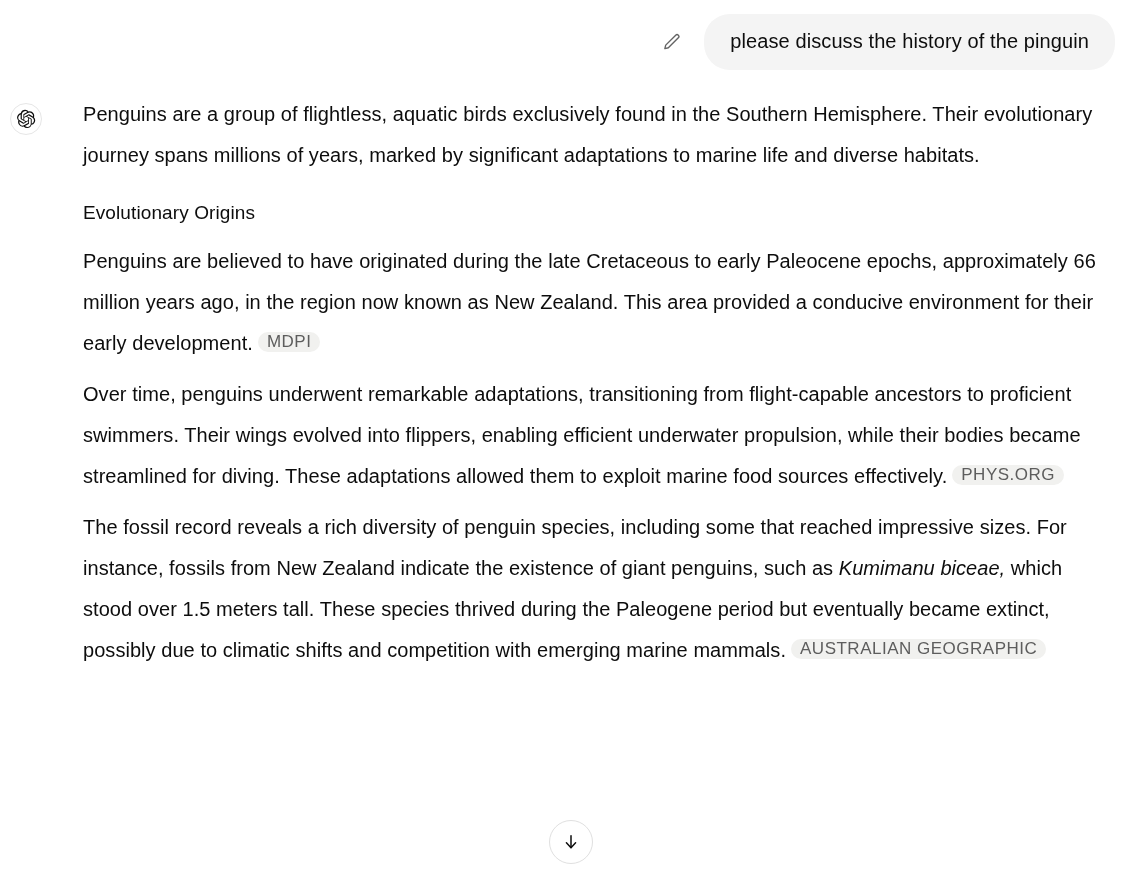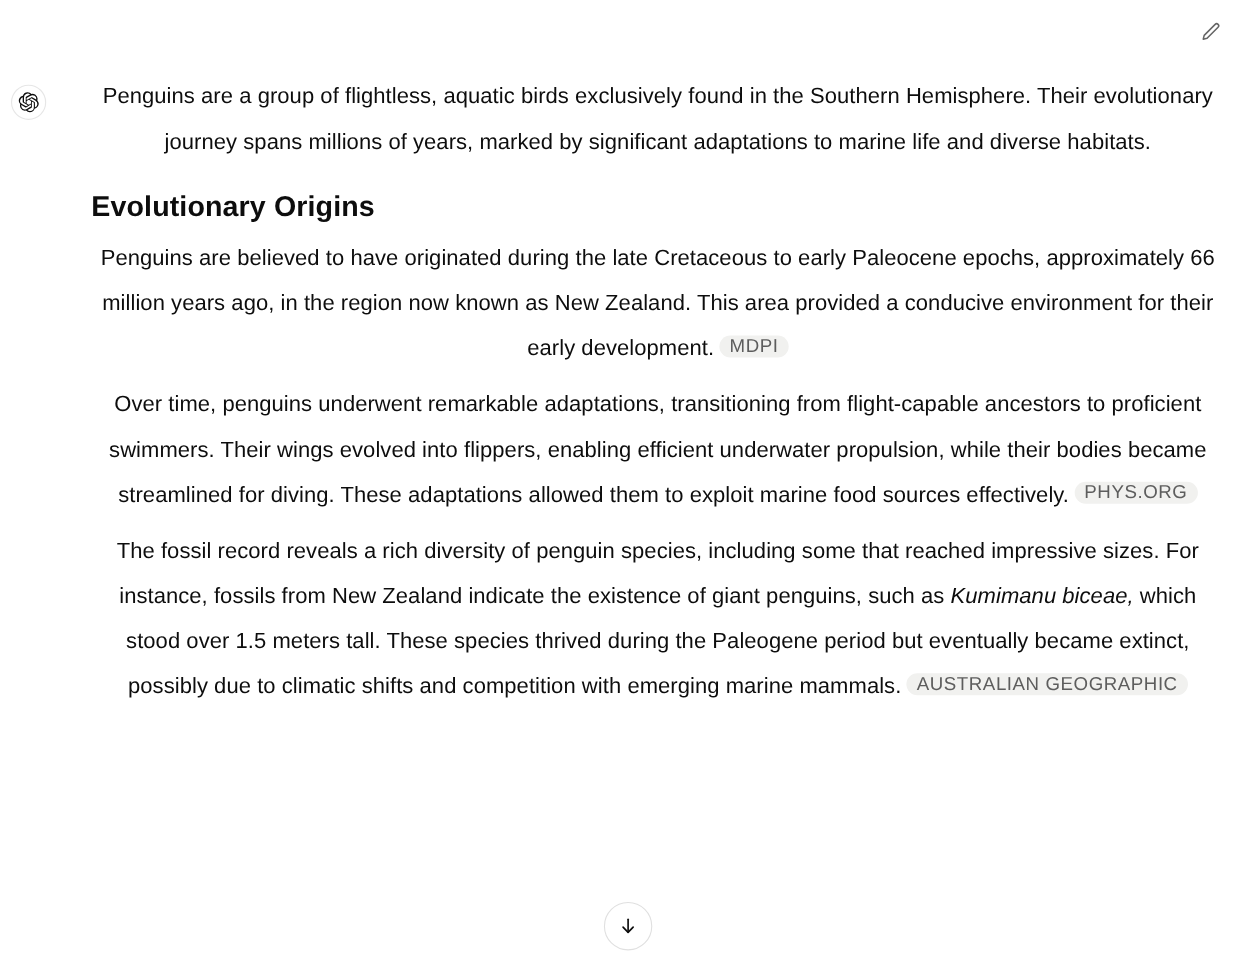--- a/index.html
+++ b/index.html
@@ -83,27 +83,26 @@
   .assistant-body {
     margin-left: 41px;
     width: 1030px;
     font-size: 20px;
     line-height: 41px;
     color: #0d0d0d;
     letter-spacing: .05px;
   }
   .assistant-body p {
     margin: 0 0 10px 0;
-    text-align: center;
   }
   .assistant-body h3 {
     margin: 19px 0 10px 0;
-    font-size: 26px;
+    font-size: 19px;
     line-height: 36px;
-    font-weight: bold;
+    font-weight: normal;
     letter-spacing: .1px;
   }
   .assistant-body em { font-style: italic; }
 
   
   .cite {
     display: inline-block;
     background: #f1f1ef;
     border-radius: 11px;
     padding: 3px 9px 4px 9px;
@@ -140,20 +139,23 @@
 <body>
 
 <div class="conversation">
 
   <div class="user-turn">
     <button class="edit-button" aria-label="edit">
       <svg width="21" height="21" viewBox="0 0 24 24" fill="none" stroke="#4a4a4a" stroke-width="1.6" stroke-linecap="round" stroke-linejoin="round">
         <path d="M16.8 3.6a2.1 2.1 0 0 1 3 3L8.4 18l-4 1 1-4z"></path>
       </svg>
     </button>
+    <div class="user-bubble">
+      <span>please discuss the history of the pinguin</span>
+    </div>
   </div>
 
   <div class="assistant-turn">
 
     <div class="avatar">
       <svg width="20" height="20" viewBox="0 0 24 24" fill="#0d0d0d">
         <path d="M21.55 10.0a5.42 5.42 0 0 0-.47-4.46 5.5 5.5 0 0 0-5.92-2.64A5.48 5.48 0 0 0 11.0 1.0a5.5 5.5 0 0 0-5.25 3.8 5.43 5.43 0 0 0-3.63 2.64 5.5 5.5 0 0 0 .68 6.45 5.42 5.42 0 0 0 .47 4.46 5.5 5.5 0 0 0 5.92 2.64 5.47 5.47 0 0 0 4.13 1.84 5.5 5.5 0 0 0 5.25-3.81 5.43 5.43 0 0 0 3.63-2.64 5.5 5.5 0 0 0-.68-6.44zm-8.2 11.47a4.08 4.08 0 0 1-2.62-.95l.13-.07 4.35-2.51a.71.71 0 0 0 .36-.62v-6.13l1.84 1.06a.07.07 0 0 1 .3.05v5.08a4.1 4.1 0 0 1-4.09 4.09zM4.56 17.72a4.07 4.07 0 0 1-.49-2.74l.13.08 4.35 2.51a.7.7 0 0 0 .71 0l5.31-3.06v2.12a.07.07 0 0 1-.2.05l-4.4 2.54a4.1 4.1 0 0 1-5.59-1.5zM3.42 8.29a4.08 4.08 0 0 1 2.13-1.8v5.17a.7.7 0 0 0 .35.61l5.3 3.06-1.84 1.06a.07.07 0 0 1-.06 0L4.9 13.85a4.1 4.1 0 0 1-1.5-5.56zm15.1 3.51l-5.31-3.07 1.84-1.06a.07.07 0 0 1 .06 0l4.4 2.55a4.09 4.09 0 0 1-.63 7.38v-5.18a.71.71 0 0 0-.36-.62zm1.83-2.76l-.13-.08-4.34-2.53a.71.71 0 0 0-.72 0L9.86 9.5V7.38a.07.07 0 0 1 .02-.05l4.4-2.54a4.09 4.09 0 0 1 6.07 4.25zM8.86 12.8l-1.84-1.06a.07.07 0 0 1-.03-.05V6.61a4.09 4.09 0 0 1 6.7-3.14l-.13.07-4.35 2.51a.71.71 0 0 0-.36.62zm1-2.16l2.36-1.36 2.37 1.36v2.72l-2.36 1.36-2.37-1.36z"></path>
       </svg>
     </div>
 

